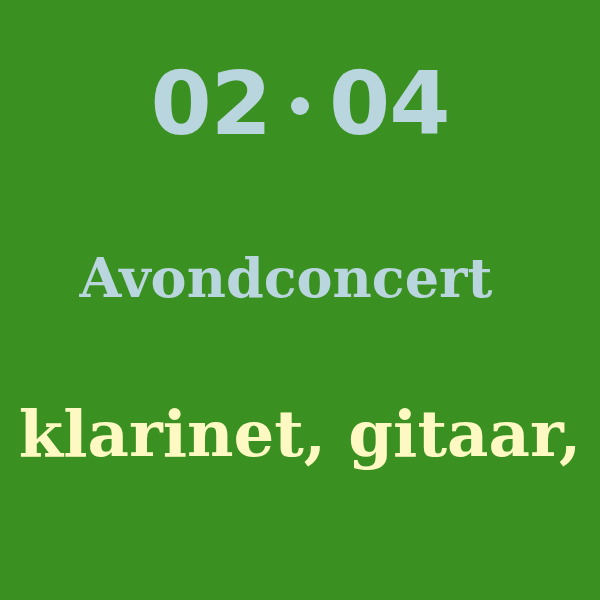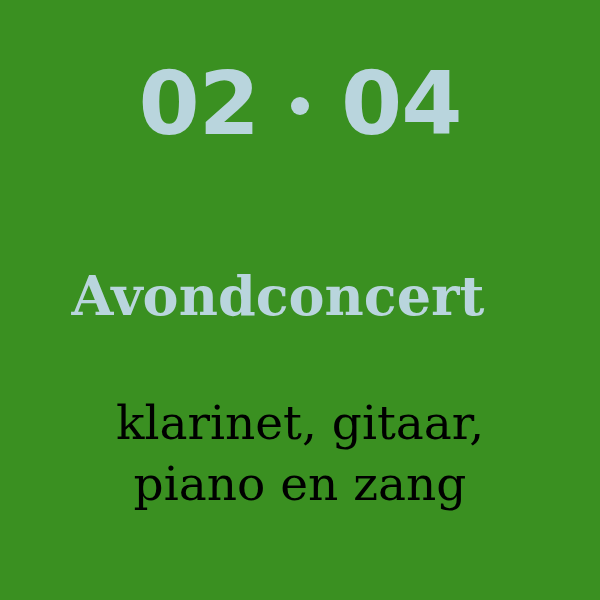--- a/index.html
+++ b/index.html
@@ -25,21 +25,21 @@
   
   .date-block {
     position: absolute;
     top: 52px;
     left: 0;
     width: 600px;
     height: 104px;
     display: flex;
     align-items: center;
     justify-content: center;
-    gap: 12px;
+    gap: 0px;
   }
 
   .date-part {
     font-family: "DejaVu Sans", sans-serif;
     font-weight: 700;
     font-size: 88px;
     line-height: 1;
     letter-spacing: -1px;
     color: #b9d5dd;
     -webkit-font-smoothing: antialiased;
@@ -53,24 +53,23 @@
     margin: 0 20px;
     flex: 0 0 auto;
     position: relative;
     top: 2px;
   }
 
   
   .title-block {
     position: absolute;
     top: 248px;
-    left: 8px;
+    left: 16px;
     width: 540px;
     text-align: center;
-    margin-top: 18px;
   }
 
   .title-line {
     font-family: "DejaVu Serif", serif;
     font-weight: 700;
     font-size: 54px;
     line-height: 1.12;
     letter-spacing: 0px;
     color: #b9d5dd;
     white-space: nowrap;
@@ -80,41 +79,40 @@
   .subtitle-block {
     position: absolute;
     top: 392px;
     left: 0;
     width: 600px;
     text-align: center;
   }
 
   .subtitle-line {
     font-family: "DejaVu Serif", serif;
-    font-weight: 400;
-    font-size: 47px;
+    font-weight: 700;
+    font-size: 64px;
     line-height: 1.3;
     letter-spacing: 0px;
-    color: #000000;
+    color: #fef9c3;
     white-space: nowrap;
   }
 </style>
 </head>
 <body>
 
 <div class="event-card">
 
   <div class="date-block">
     <span class="date-part">02</span>
     <span class="date-sep"></span>
     <span class="date-part">04</span>
   </div>
 
   <div class="title-block">
     <div class="title-line">Avondconcert</div>
   </div>
 
   <div class="subtitle-block">
     <div class="subtitle-line">klarinet, gitaar,</div>
-    <div class="subtitle-line">piano en zang</div>
   </div>
 
 </div>
 
 </body></html>

